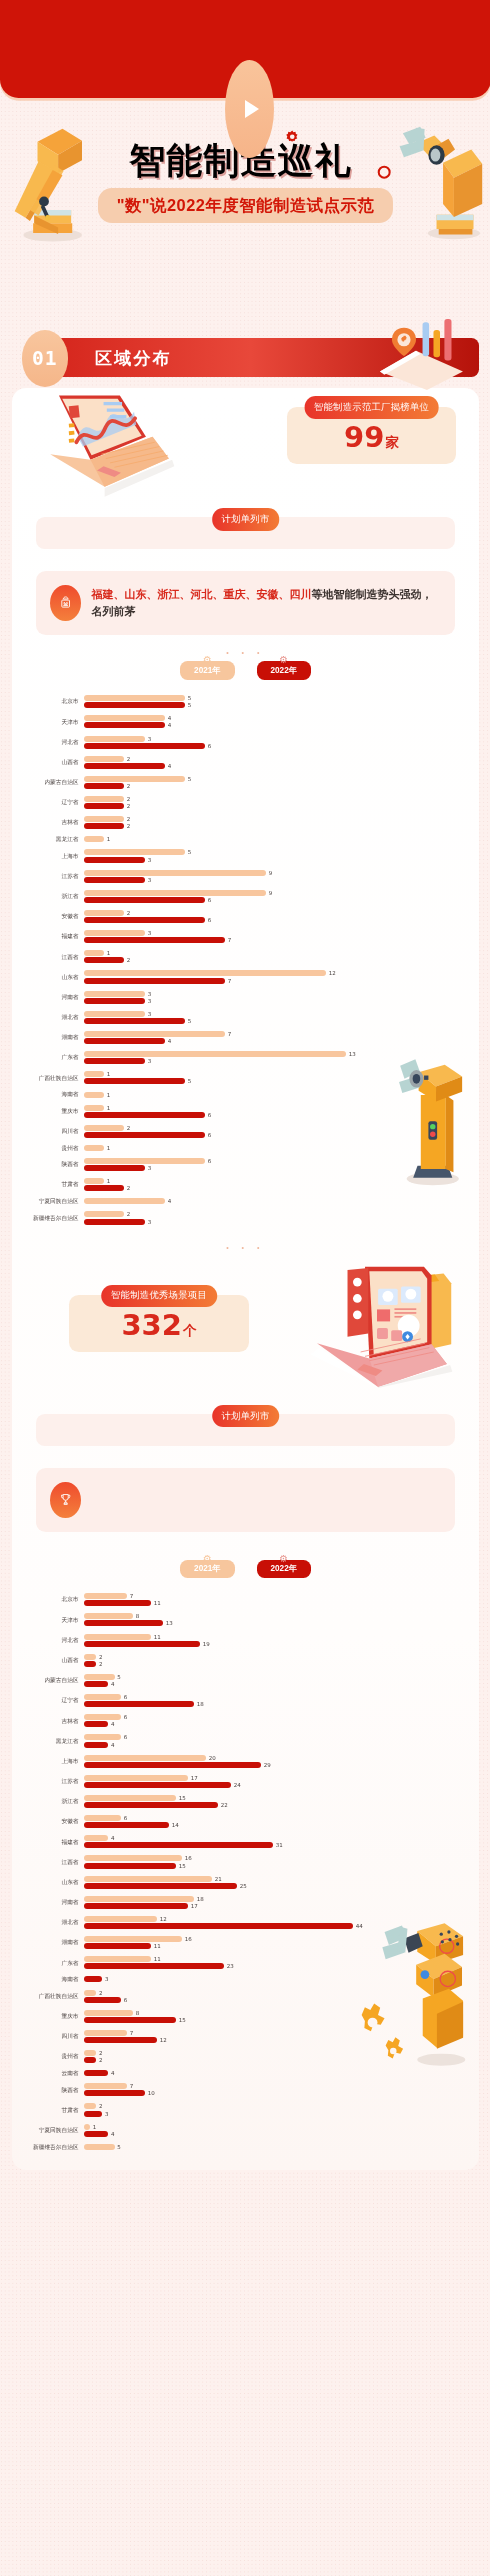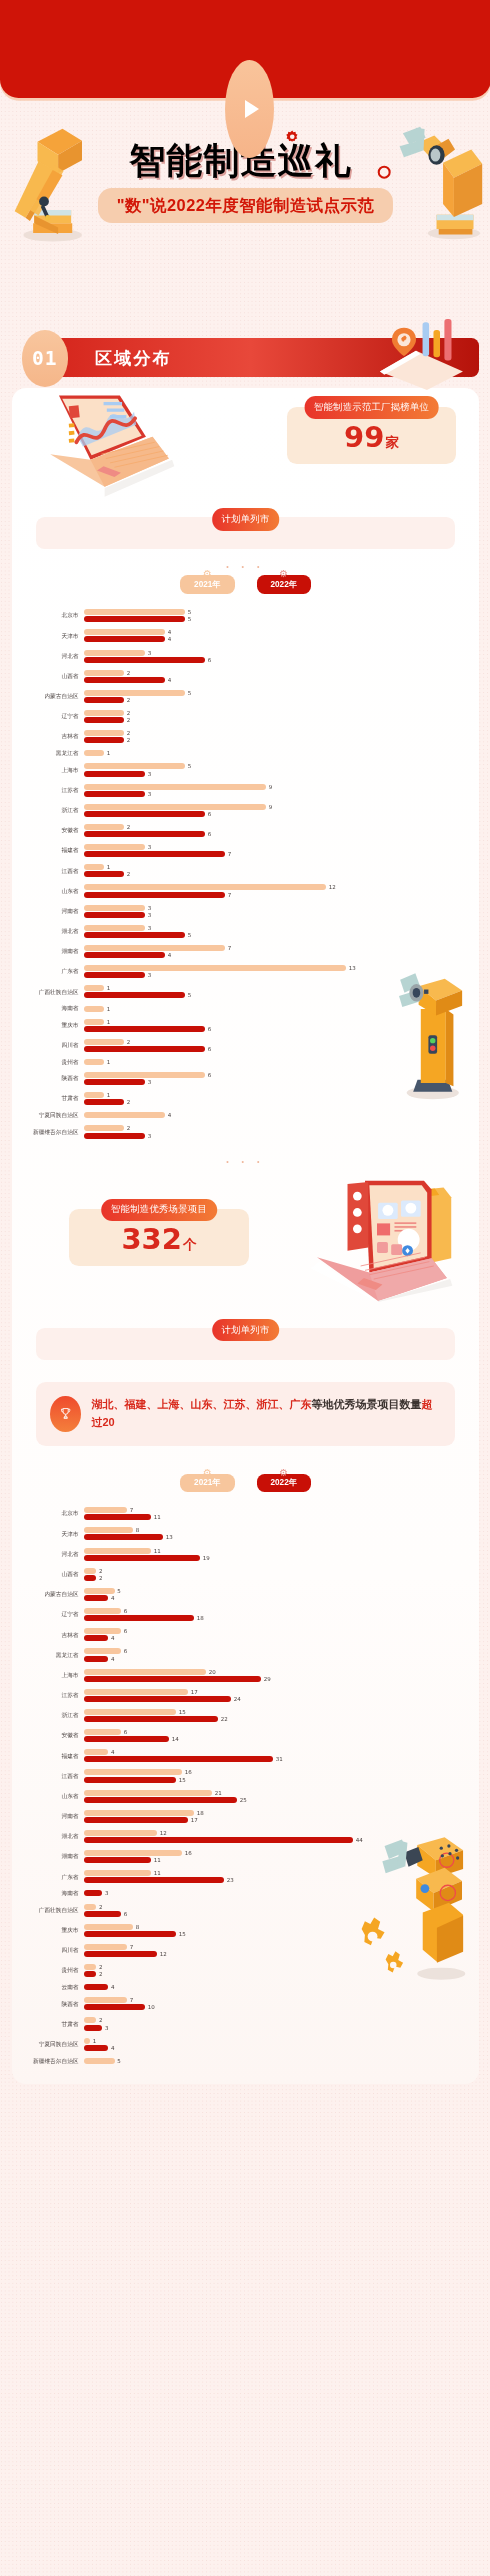--- a/index.html
+++ b/index.html
@@ -237,20 +237,32 @@
         </div>
       </div>
     </div>
 
     <div class="stat-row">
       <div class="stat-card">
         <span class="pill">计划单列市</span>
       </div>
     </div>
 
+    <div class="note">
+      <div class="note-ico">
+        <svg viewBox="0 0 24 24" width="15.3" height="15.3" fill="none" stroke="#fff" stroke-width="1.4">
+          <path d="M12 3c2.2 0 3.6 1.6 3.6 3.3H8.4C8.4 4.6 9.8 3 12 3z"></path>
+          <rect x="6" y="8" width="12" height="11" rx="1.2"></rect>
+          <path d="M8.4 16.6h7.2M9.6 11.5l2.4 2 2.4-2v3.2H9.6z"></path>
+        </svg>
+      </div>
+      <div class="note-text">
+        <span class="hl">福建、山东、浙江、河北、重庆、安徽、四川</span><span>等地智能制造势头强劲，名列前茅</span>
+      </div>
+    </div>
 
     <div class="dots">• • •</div>
 
     <div class="legend">
       <div class="lg y2021">
         <span class="cog">⚙</span>
         <span>2021年</span>
       </div>
       <div class="lg y2022">
         <span class="cog">⚙</span>
@@ -677,23 +689,20 @@
       </div>
     </div>
 
     <div class="note">
       <div class="note-ico">
         <svg viewBox="0 0 24 24" width="15.3" height="15.3" fill="none" stroke="#fff" stroke-width="1.4">
           <path d="M8 4h8v5a4 4 0 0 1-8 0z"></path>
           <path d="M8 5H5.5v2A2.5 2.5 0 0 0 8 9.5M16 5h2.5v2A2.5 2.5 0 0 1 16 9.5"></path>
           <path d="M12 13v3M9 19h6M10.5 16h3l1 3h-5z"></path>
         </svg>
-      </div>
-      <div class="note-text">
-        <span class="hl">湖北、福建、上海、山东、江苏、浙江、广东</span><span>等地优秀场景项目数量</span><span class="hl">超过20</span>
       </div>
     </div>
 
     <div class="legend" style="margin-top:28px;">
       <div class="lg y2021">
         <span class="cog">⚙</span>
         <span>2021年</span>
       </div>
       <div class="lg y2022">
         <span class="cog">⚙</span>

